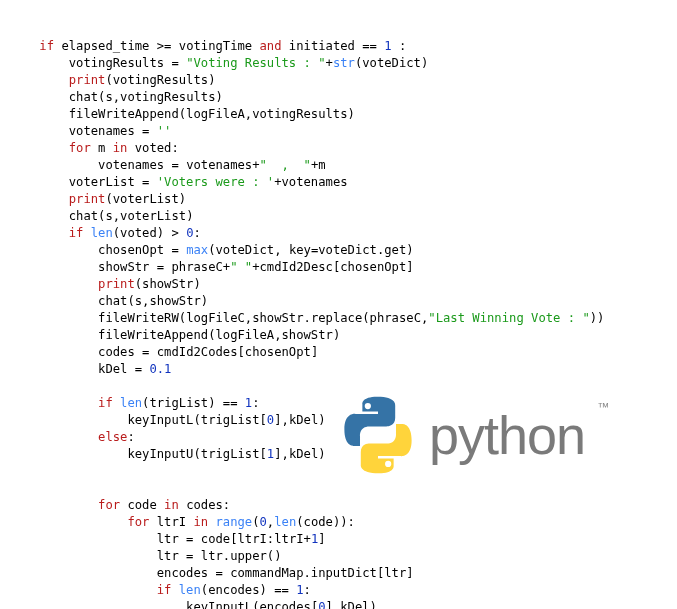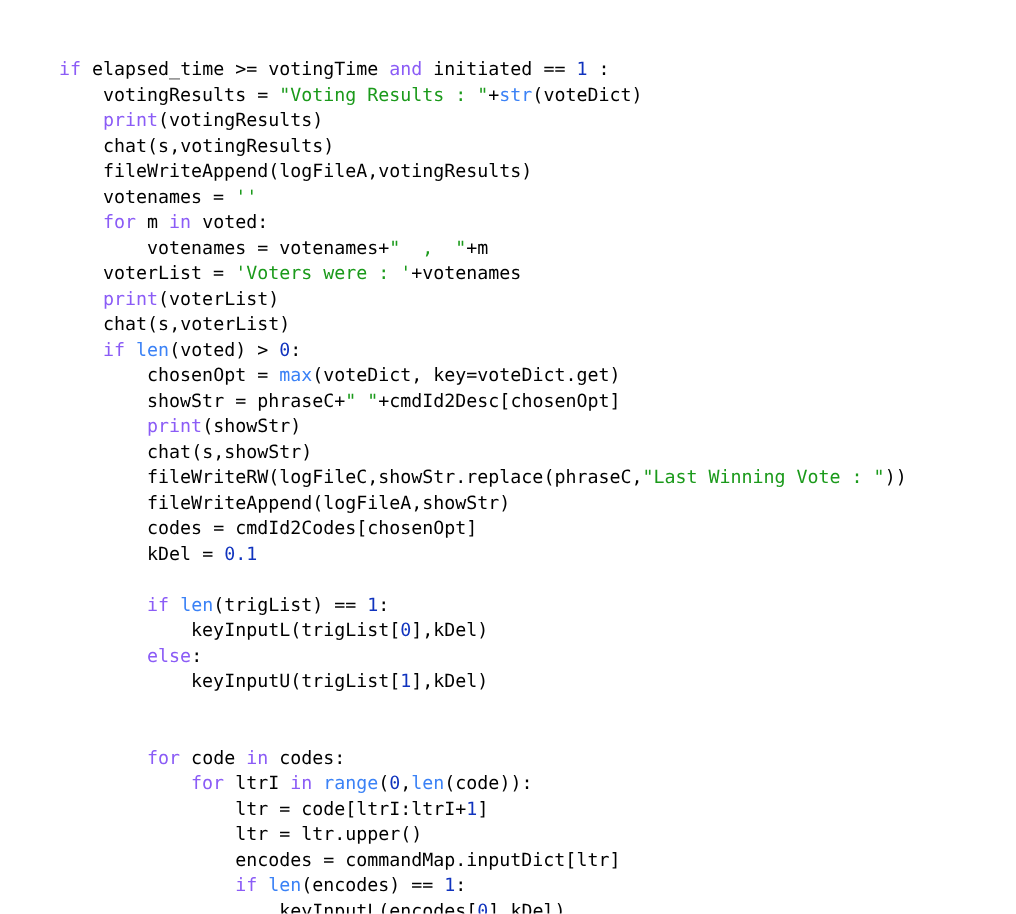--- a/index.html
+++ b/index.html
@@ -5,21 +5,21 @@
   html,body{margin:0;padding:0;background:#fff}
   .editor{
     width:677px;height:609px;
     font-family:Menlo,Monaco,Consolas,"DejaVu Sans Mono",monospace;
     font-size:12.2px;line-height:17px;
     white-space:pre;
     padding:4px 0 0 10px;box-sizing:border-box;
     position:relative;overflow:hidden;color:#000;
   }
   .tok{display:inline}
-  .kw{color:#8b5cf6} 
+  .kw{color:#b91c1c} 
   .str{color:#1b9a1b} 
   .num{color:#1033be} 
   .bi{color:#3b82f6}  
   .id{color:#000}
   .punc{color:#000}
   .line{display:block;min-height:17px}
 
   .logo{
     position:absolute;left:335px;top:380px;width:320px;height:110px;
     display:flex;align-items:center;gap:8px;
@@ -30,13 +30,21 @@
     font-weight:300;font-size:54px;color:#7a7a7a;letter-spacing:-1px;
   }
   .logo .tm{font-family:Arial,sans-serif;font-size:12px;color:#888;vertical-align:top;margin-left:4px;position:relative;top:-28px}
 </style>
 </head>
 <body>
 
 <div class="editor">
   <div id="codehost"><span class="line">    <span class="tok kw">if</span><span class="tok id"> elapsed_time </span><span class="tok punc">&gt;= </span><span class="tok id">votingTime </span><span class="tok kw">and</span><span class="tok id"> initiated </span><span class="tok punc">== </span><span class="tok num">1</span><span class="tok punc"> :</span></span><span class="line">        <span class="tok id">votingResults </span><span class="tok punc">= </span><span class="tok str">"Voting Results : "</span><span class="tok punc">+</span><span class="tok bi">str</span><span class="tok punc">(</span><span class="tok id">voteDict</span><span class="tok punc">)</span></span><span class="line">        <span class="tok kw">print</span><span class="tok punc">(</span><span class="tok id">votingResults</span><span class="tok punc">)</span></span><span class="line">        <span class="tok id">chat</span><span class="tok punc">(</span><span class="tok id">s</span><span class="tok punc">,</span><span class="tok id">votingResults</span><span class="tok punc">)</span></span><span class="line">        <span class="tok id">fileWriteAppend</span><span class="tok punc">(</span><span class="tok id">logFileA</span><span class="tok punc">,</span><span class="tok id">votingResults</span><span class="tok punc">)</span></span><span class="line">        <span class="tok id">votenames </span><span class="tok punc">= </span><span class="tok str">''</span></span><span class="line">        <span class="tok kw">for</span><span class="tok id"> m </span><span class="tok kw">in</span><span class="tok id"> voted</span><span class="tok punc">:</span></span><span class="line">            <span class="tok id">votenames </span><span class="tok punc">= </span><span class="tok id">votenames</span><span class="tok punc">+</span><span class="tok str">"  ,  "</span><span class="tok punc">+</span><span class="tok id">m</span></span><span class="line">        <span class="tok id">voterList </span><span class="tok punc">= </span><span class="tok str">'Voters were : '</span><span class="tok punc">+</span><span class="tok id">votenames</span></span><span class="line">        <span class="tok kw">print</span><span class="tok punc">(</span><span class="tok id">voterList</span><span class="tok punc">)</span></span><span class="line">        <span class="tok id">chat</span><span class="tok punc">(</span><span class="tok id">s</span><span class="tok punc">,</span><span class="tok id">voterList</span><span class="tok punc">)</span></span><span class="line">        <span class="tok kw">if</span><span class="tok id"> </span><span class="tok bi">len</span><span class="tok punc">(</span><span class="tok id">voted</span><span class="tok punc">) &gt; </span><span class="tok num">0</span><span class="tok punc">:</span></span><span class="line">            <span class="tok id">chosenOpt </span><span class="tok punc">= </span><span class="tok bi">max</span><span class="tok punc">(</span><span class="tok id">voteDict</span><span class="tok punc">, </span><span class="tok id">key</span><span class="tok punc">=</span><span class="tok id">voteDict</span><span class="tok punc">.</span><span class="tok id">get</span><span class="tok punc">)</span></span><span class="line">            <span class="tok id">showStr </span><span class="tok punc">= </span><span class="tok id">phraseC</span><span class="tok punc">+</span><span class="tok str">" "</span><span class="tok punc">+</span><span class="tok id">cmdId2Desc</span><span class="tok punc">[</span><span class="tok id">chosenOpt</span><span class="tok punc">]</span></span><span class="line">            <span class="tok kw">print</span><span class="tok punc">(</span><span class="tok id">showStr</span><span class="tok punc">)</span></span><span class="line">            <span class="tok id">chat</span><span class="tok punc">(</span><span class="tok id">s</span><span class="tok punc">,</span><span class="tok id">showStr</span><span class="tok punc">)</span></span><span class="line">            <span class="tok id">fileWriteRW</span><span class="tok punc">(</span><span class="tok id">logFileC</span><span class="tok punc">,</span><span class="tok id">showStr</span><span class="tok punc">.</span><span class="tok id">replace</span><span class="tok punc">(</span><span class="tok id">phraseC</span><span class="tok punc">,</span><span class="tok str">"Last Winning Vote : "</span><span class="tok punc">))</span></span><span class="line">            <span class="tok id">fileWriteAppend</span><span class="tok punc">(</span><span class="tok id">logFileA</span><span class="tok punc">,</span><span class="tok id">showStr</span><span class="tok punc">)</span></span><span class="line">            <span class="tok id">codes </span><span class="tok punc">= </span><span class="tok id">cmdId2Codes</span><span class="tok punc">[</span><span class="tok id">chosenOpt</span><span class="tok punc">]</span></span><span class="line">            <span class="tok id">kDel </span><span class="tok punc">= </span><span class="tok num">0.1</span></span><span class="line"></span><span class="line">            <span class="tok kw">if</span><span class="tok id"> </span><span class="tok bi">len</span><span class="tok punc">(</span><span class="tok id">trigList</span><span class="tok punc">) == </span><span class="tok num">1</span><span class="tok punc">:</span></span><span class="line">                <span class="tok id">keyInputL</span><span class="tok punc">(</span><span class="tok id">trigList</span><span class="tok punc">[</span><span class="tok num">0</span><span class="tok punc">],</span><span class="tok id">kDel</span><span class="tok punc">)</span></span><span class="line">            <span class="tok kw">else</span><span class="tok punc">:</span></span><span class="line">                <span class="tok id">keyInputU</span><span class="tok punc">(</span><span class="tok id">trigList</span><span class="tok punc">[</span><span class="tok num">1</span><span class="tok punc">],</span><span class="tok id">kDel</span><span class="tok punc">)</span></span><span class="line"></span><span class="line"></span><span class="line">            <span class="tok kw">for</span><span class="tok id"> code </span><span class="tok kw">in</span><span class="tok id"> codes</span><span class="tok punc">:</span></span><span class="line">                <span class="tok kw">for</span><span class="tok id"> ltrI </span><span class="tok kw">in</span><span class="tok id"> </span><span class="tok bi">range</span><span class="tok punc">(</span><span class="tok num">0</span><span class="tok punc">,</span><span class="tok bi">len</span><span class="tok punc">(</span><span class="tok id">code</span><span class="tok punc">)):</span></span><span class="line">                    <span class="tok id">ltr </span><span class="tok punc">= </span><span class="tok id">code</span><span class="tok punc">[</span><span class="tok id">ltrI</span><span class="tok punc">:</span><span class="tok id">ltrI</span><span class="tok punc">+</span><span class="tok num">1</span><span class="tok punc">]</span></span><span class="line">                    <span class="tok id">ltr </span><span class="tok punc">= </span><span class="tok id">ltr</span><span class="tok punc">.</span><span class="tok id">upper</span><span class="tok punc">()</span></span><span class="line">                    <span class="tok id">encodes </span><span class="tok punc">= </span><span class="tok id">commandMap</span><span class="tok punc">.</span><span class="tok id">inputDict</span><span class="tok punc">[</span><span class="tok id">ltr</span><span class="tok punc">]</span></span><span class="line">                    <span class="tok kw">if</span><span class="tok id"> </span><span class="tok bi">len</span><span class="tok punc">(</span><span class="tok id">encodes</span><span class="tok punc">) == </span><span class="tok num">1</span><span class="tok punc">:</span></span><span class="line">                        <span class="tok id">keyInputL</span><span class="tok punc">(</span><span class="tok id">encodes</span><span class="tok punc">[</span><span class="tok num">0</span><span class="tok punc">],</span><span class="tok id">kDel</span><span class="tok punc">)</span></span></div>
 
+  <div class="logo">
+    <svg viewBox="0 0 110 110">
+      <path fill="#3573A6" d="M54 6c-20 0-19 9-19 9v10h20v3H26s-14-2-14 20 12 21 12 21h8V56s-1-12 12-12h21s12 1 12-11V17S79 6 54 6zM42 14a4 4 0 1 1 0 8 4 4 0 0 1 0-8z"></path>
+      <path fill="#FFD43B" d="M56 104c20 0 19-9 19-9V85H55v-3h29s14 2 14-20-12-21-12-21h-8v13s1 12-12 12H45s-12-1-12 11v16s-2 11 23 11zm12-8a4 4 0 1 1 0-8 4 4 0 0 1 0 8z"></path>
+    </svg>
+    <span class="word">python</span>
+    <span class="tm">™</span>
+  </div>
 </div>
 
 </body></html>

